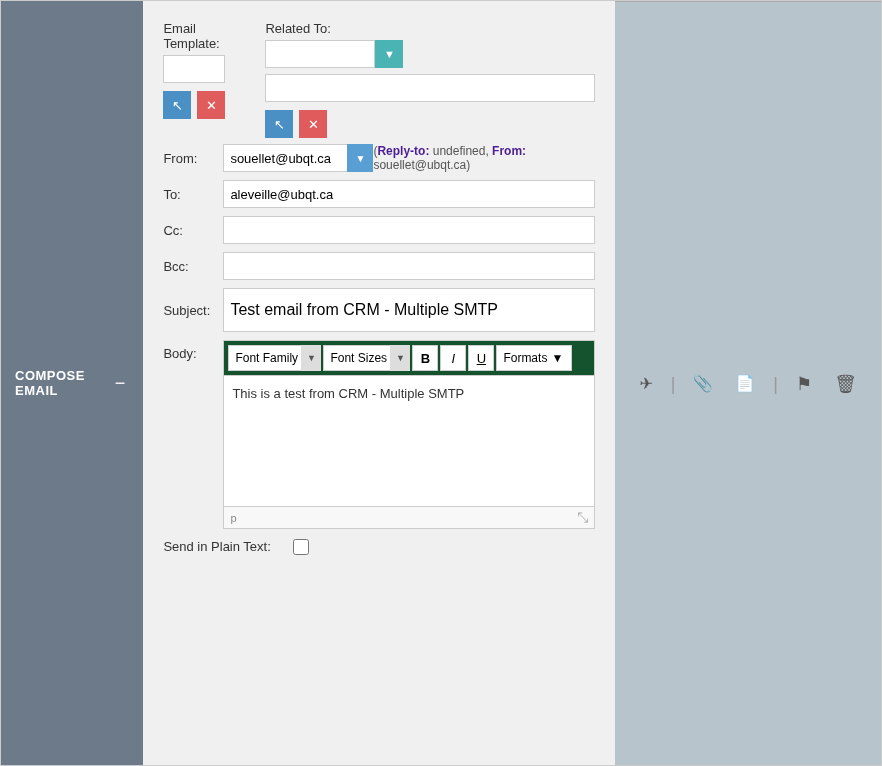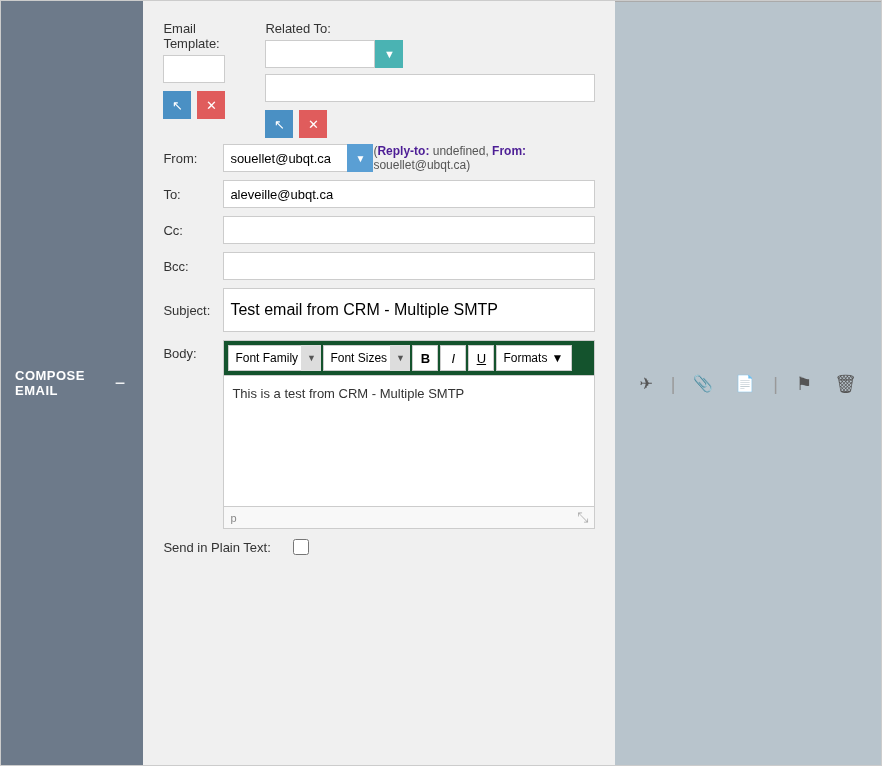--- a/index.html
+++ b/index.html
@@ -337,21 +337,20 @@
       align-items: center;
     }
 
     .resize-handle {
       color: #aaa;
       font-size: 14px;
     }
 
     .plain-text-row {
       display: flex;
-      align-items: center;
       margin-top: 10px;
       margin-bottom: 26px;
     }
 
     .plain-text-label {
       width: 130px;
       font-size: 13px;
       color: #333;
     }
 

